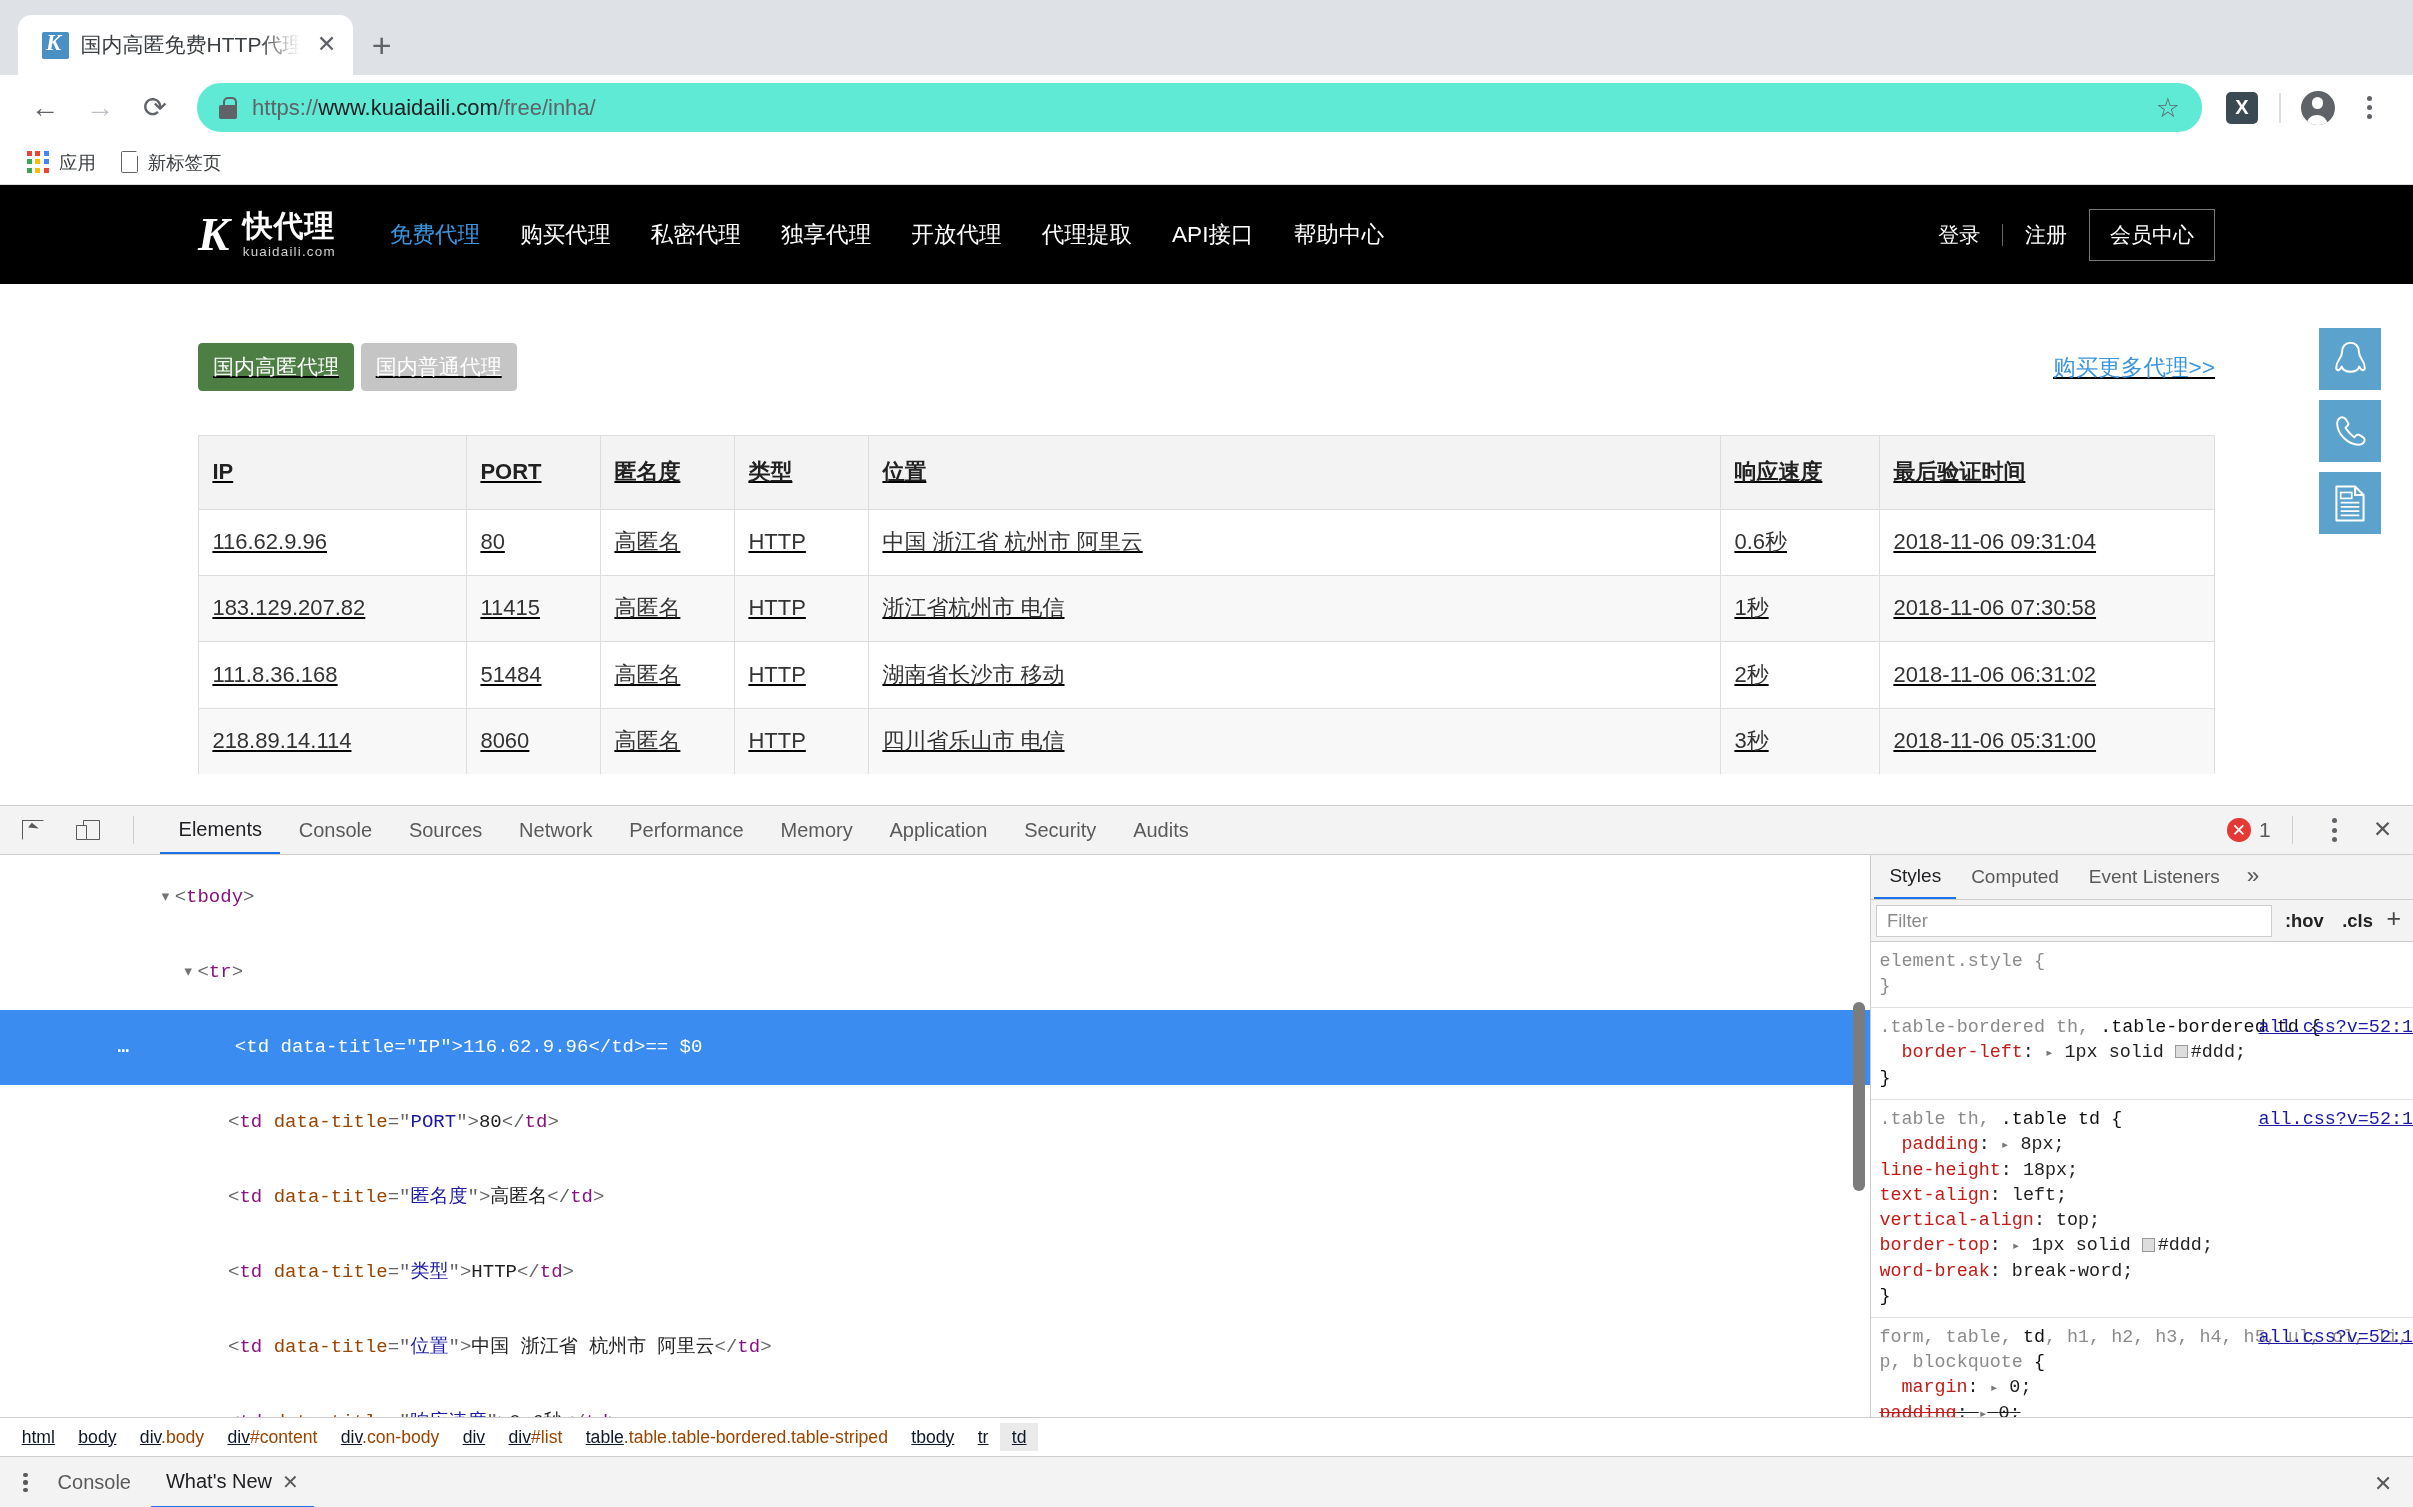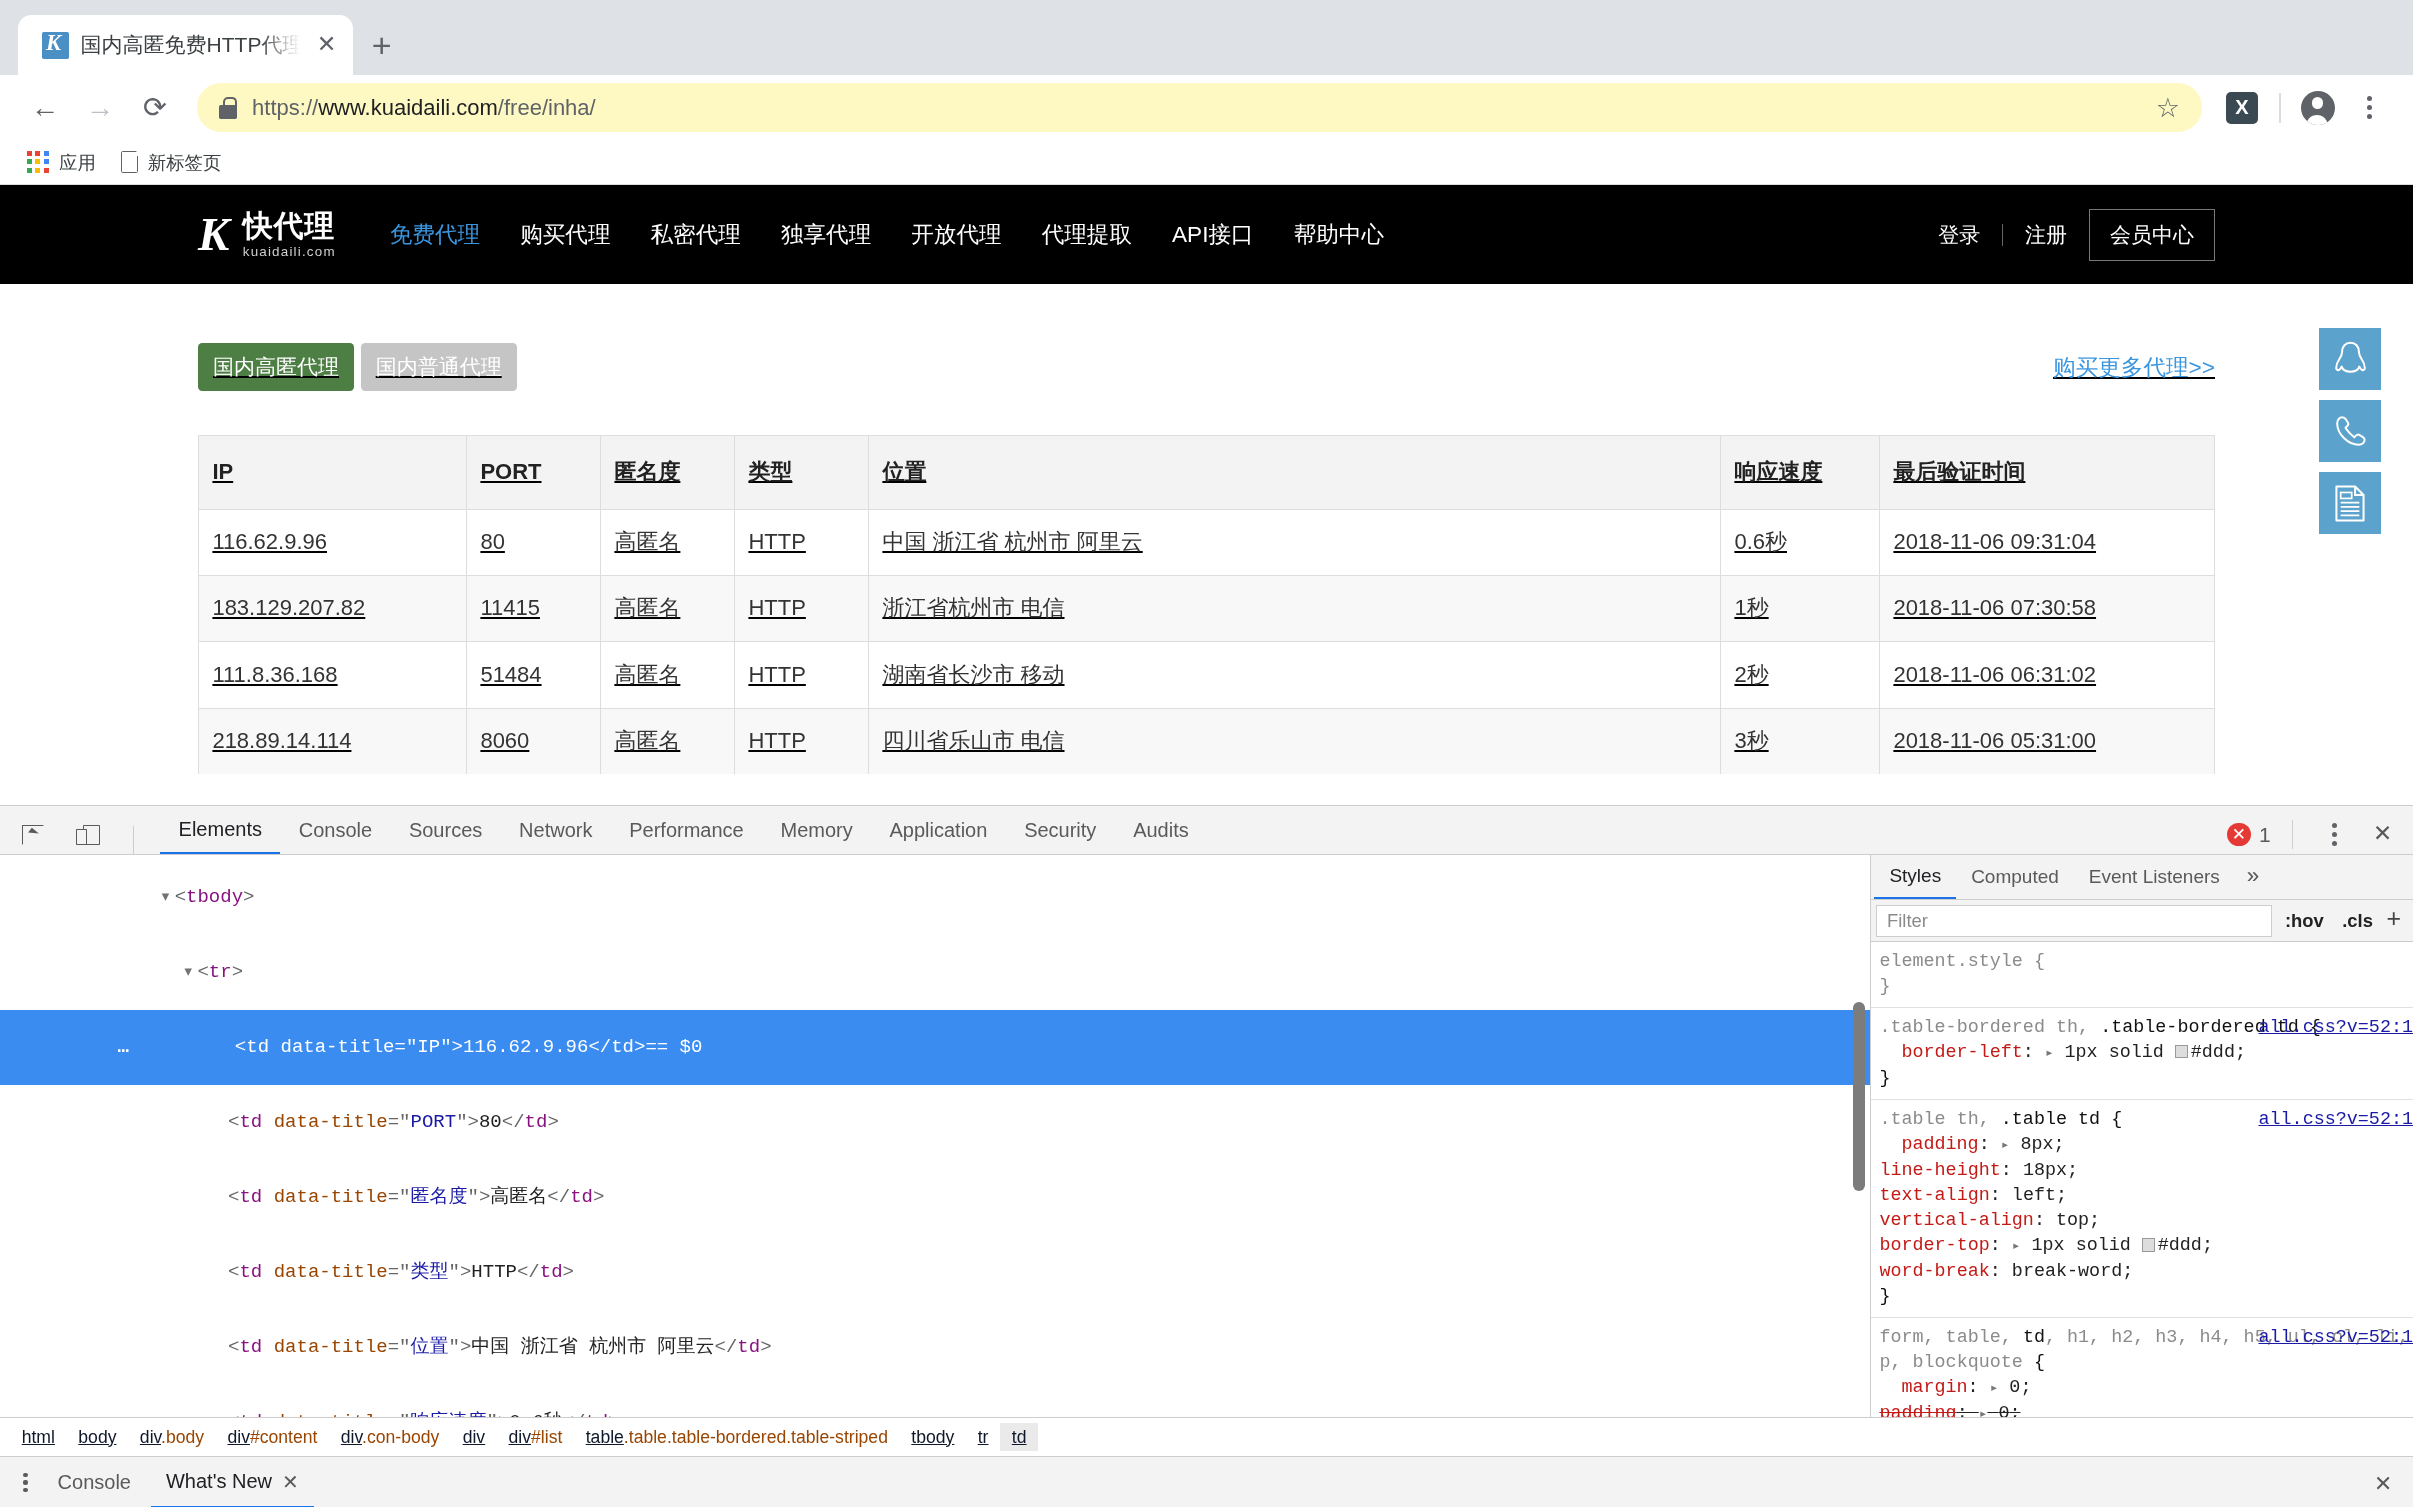--- a/index.html
+++ b/index.html
@@ -50,21 +50,21 @@
     height: 65px; background: #fff; display: flex;
     align-items: center; padding: 0 20px; gap: 5px;
   }
   .navbtn {
     width: 50px; height: 50px; display: flex; align-items: center;
     justify-content: center; color: #5f6368; font-size: 28.5px;
     border-radius: 50%;
   }
   .navbtn.disabled { color: #bdc1c6; }
   .omnibox {
-    flex: 1; height: 49px; background: #fef9c3; border-radius: 24px;
+    flex: 1; height: 49px; background: #5eead4; border-radius: 24px;
     display: flex; align-items: center; padding: 0 22px; gap: 15px;
     margin: 0 11.7px;
   }
   .lock-icon { width: 18.4px; height: 22px; position: relative; flex: 0 0 auto; }
   .lock-icon::before {
     content: ""; position: absolute; bottom: 0; left: 0;
     width: 18.4px; height: 13.4px; background: #5f6368; border-radius: 1.7px;
   }
   .lock-icon::after {
     content: ""; position: absolute; top: 0.8px; left: 4.2px;
@@ -198,21 +198,21 @@
 
   
   .devtools {
     position: absolute; left: 0; top: 805px; width: 2413px; height: 703px;
     background: #fff; border-top: 0.8px solid #cdcdcd;
     font-family: "Liberation Mono", monospace;
     display: flex; flex-direction: column;
   }
   .dt-toolbar {
     height: 49px; background: #f3f3f3; border-bottom: 0.8px solid #cdcdcd;
-    display: flex; align-items: flex-end; padding: 0 13.4px; gap: 16px;
+    display: flex; align-items: center; padding: 0 13.4px; gap: 16px;
     flex: 0 0 auto;
   }
   .dt-ic { width: 39px; height: 39px; display: flex; align-items: center; justify-content: center; }
   .insp-ic { width: 22px; height: 20px; position: relative; }
   .insp-ic::before {
     content: ""; position: absolute; inset: 0;
     border: 1.7px solid #5a5a5a; border-right-color: transparent;
     border-bottom-color: transparent; border-radius: 0.8px;
   }
   .insp-ic::after {

